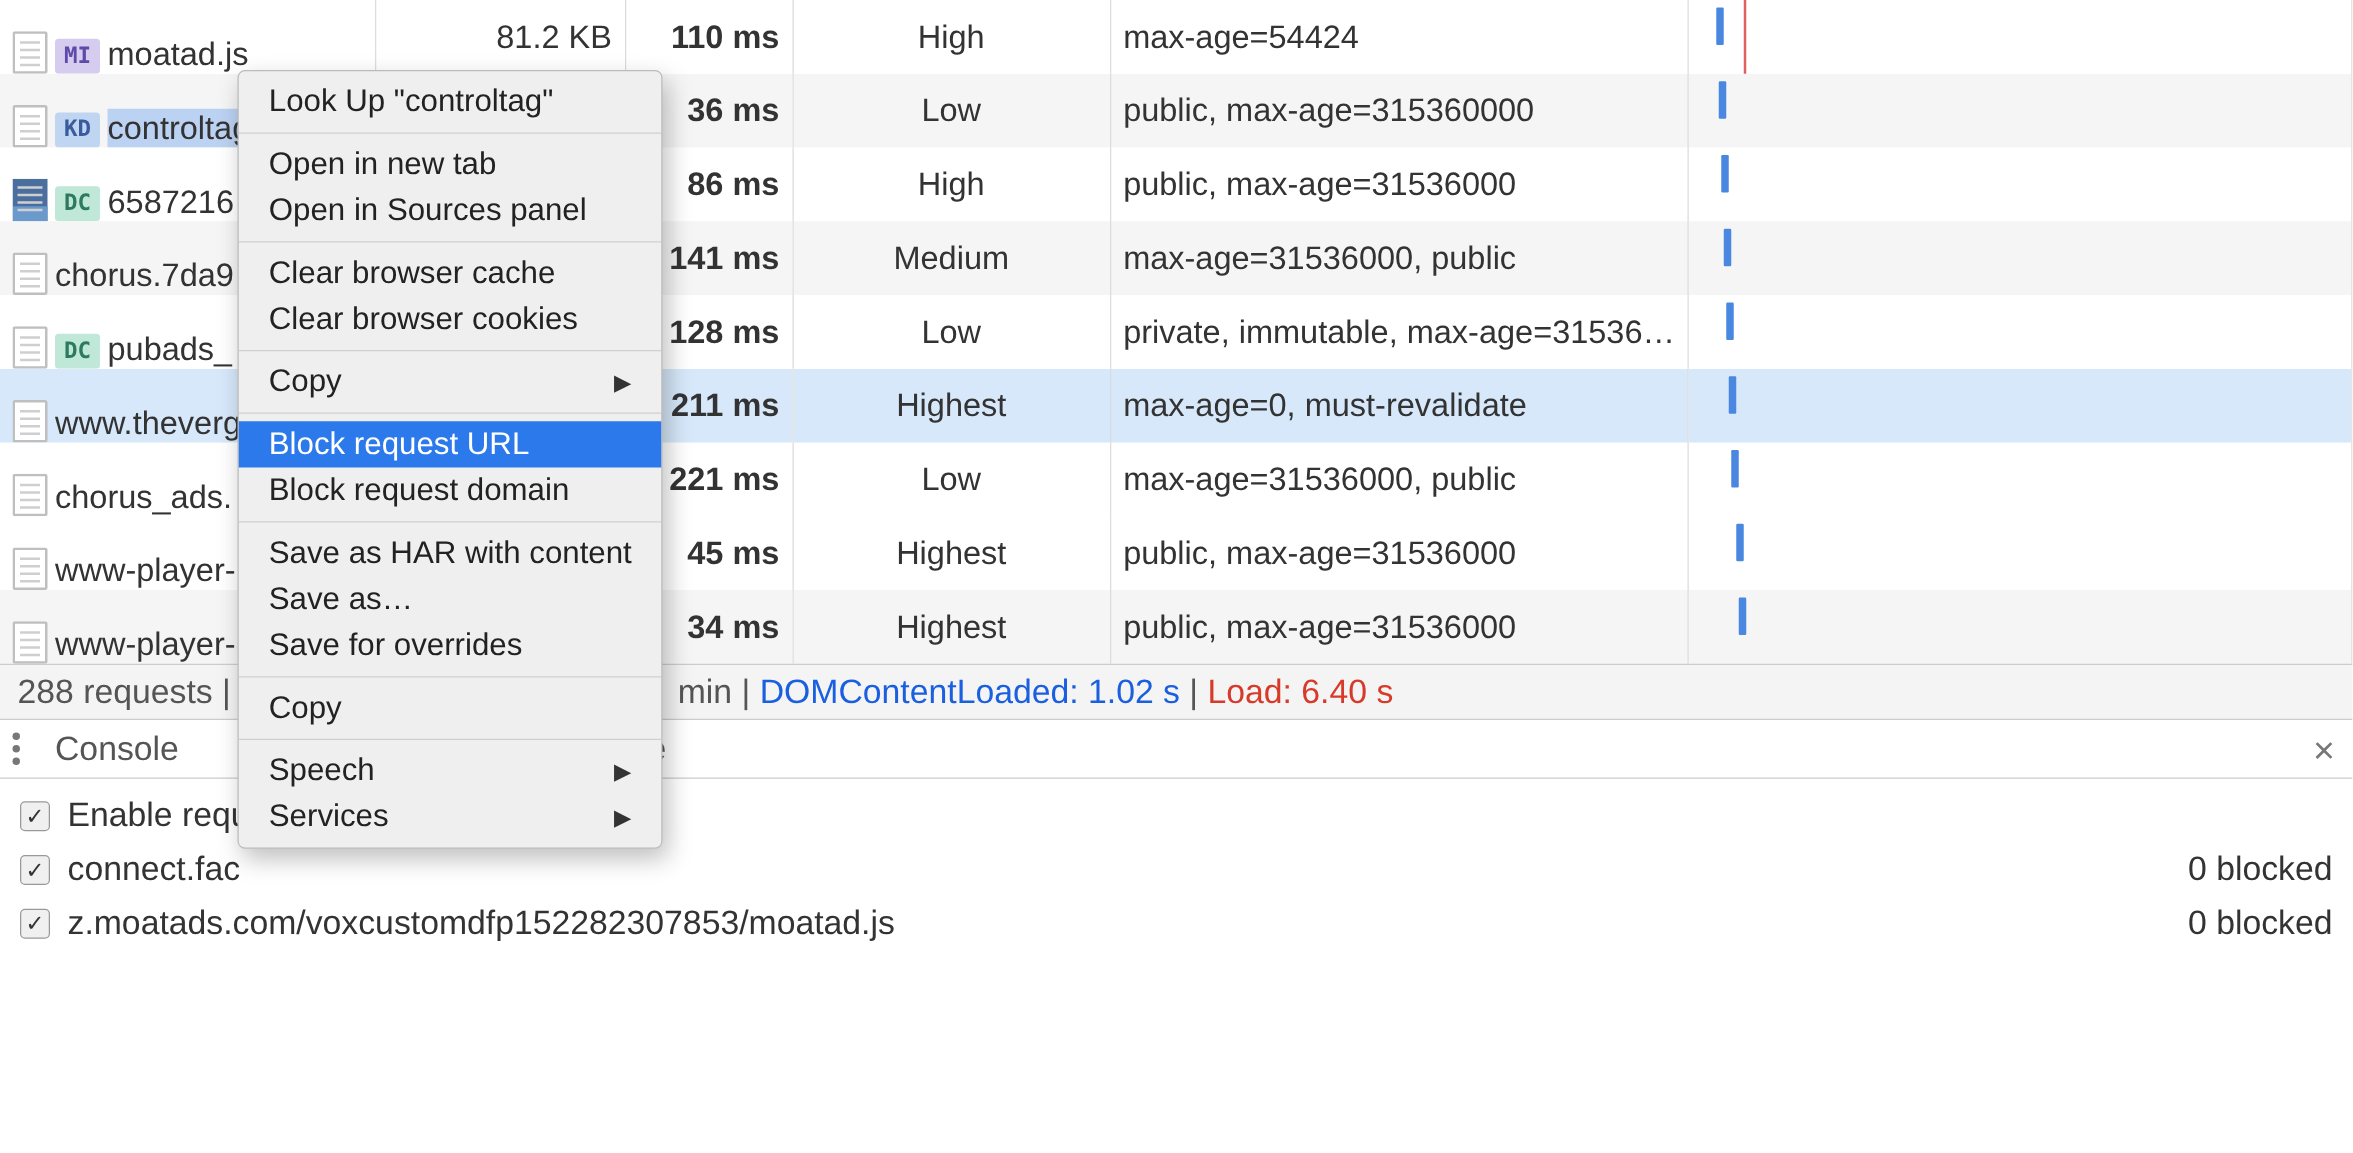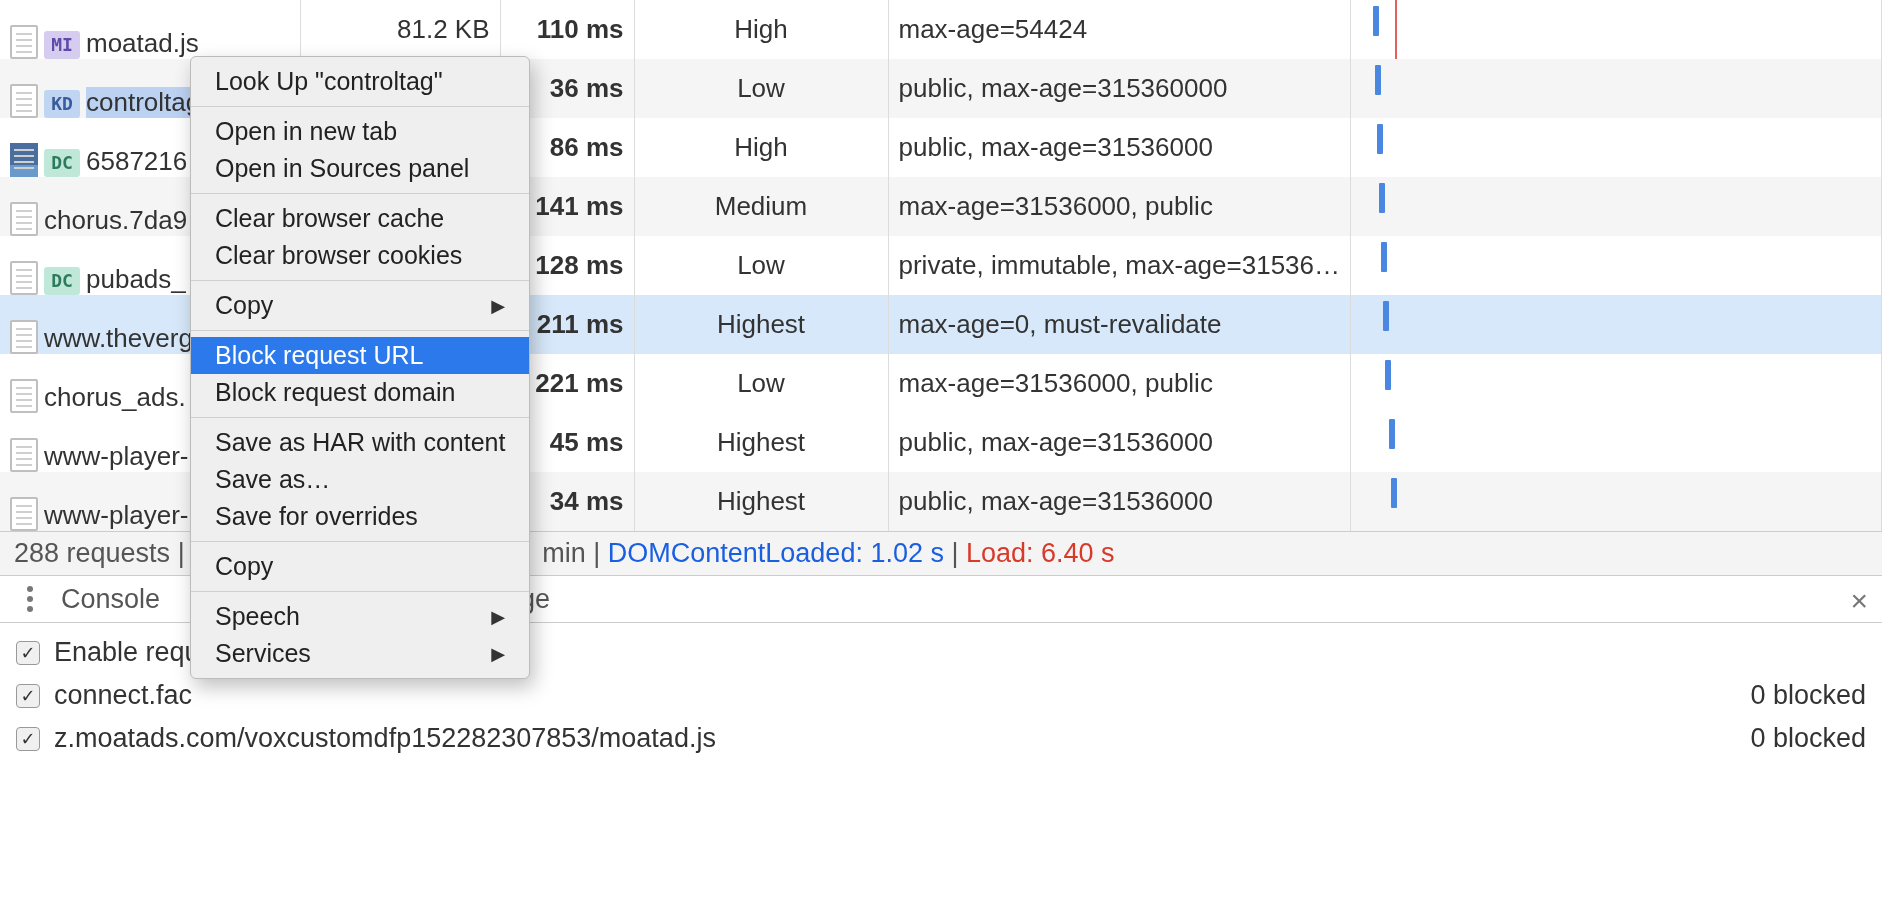--- a/index.html
+++ b/index.html
@@ -81,21 +81,21 @@
       padding: 6px 14px;
       font-size:27px;
       color:#555;
       white-space:nowrap;
     }
     .status-bar .dcl { color:#1a5fe0; }
     .status-bar .load { color:#d83a2a; }
 
     .drawer-tabs {
       border-bottom:1px solid #ccc;
-      padding: 6px 19px;
+      padding: 6px 2px;
       display:flex; align-items:center; gap:20px;
       font-size:27px; color:#555;
       position:relative;
     }
     .kebab {
       display:inline-flex; flex-direction:column; gap:4px;
       width:22px; align-items:center; justify-content:center;
       padding:4px;
     }
     .kebab span { width:6px; height:6px; background:#777; border-radius:50%; }

